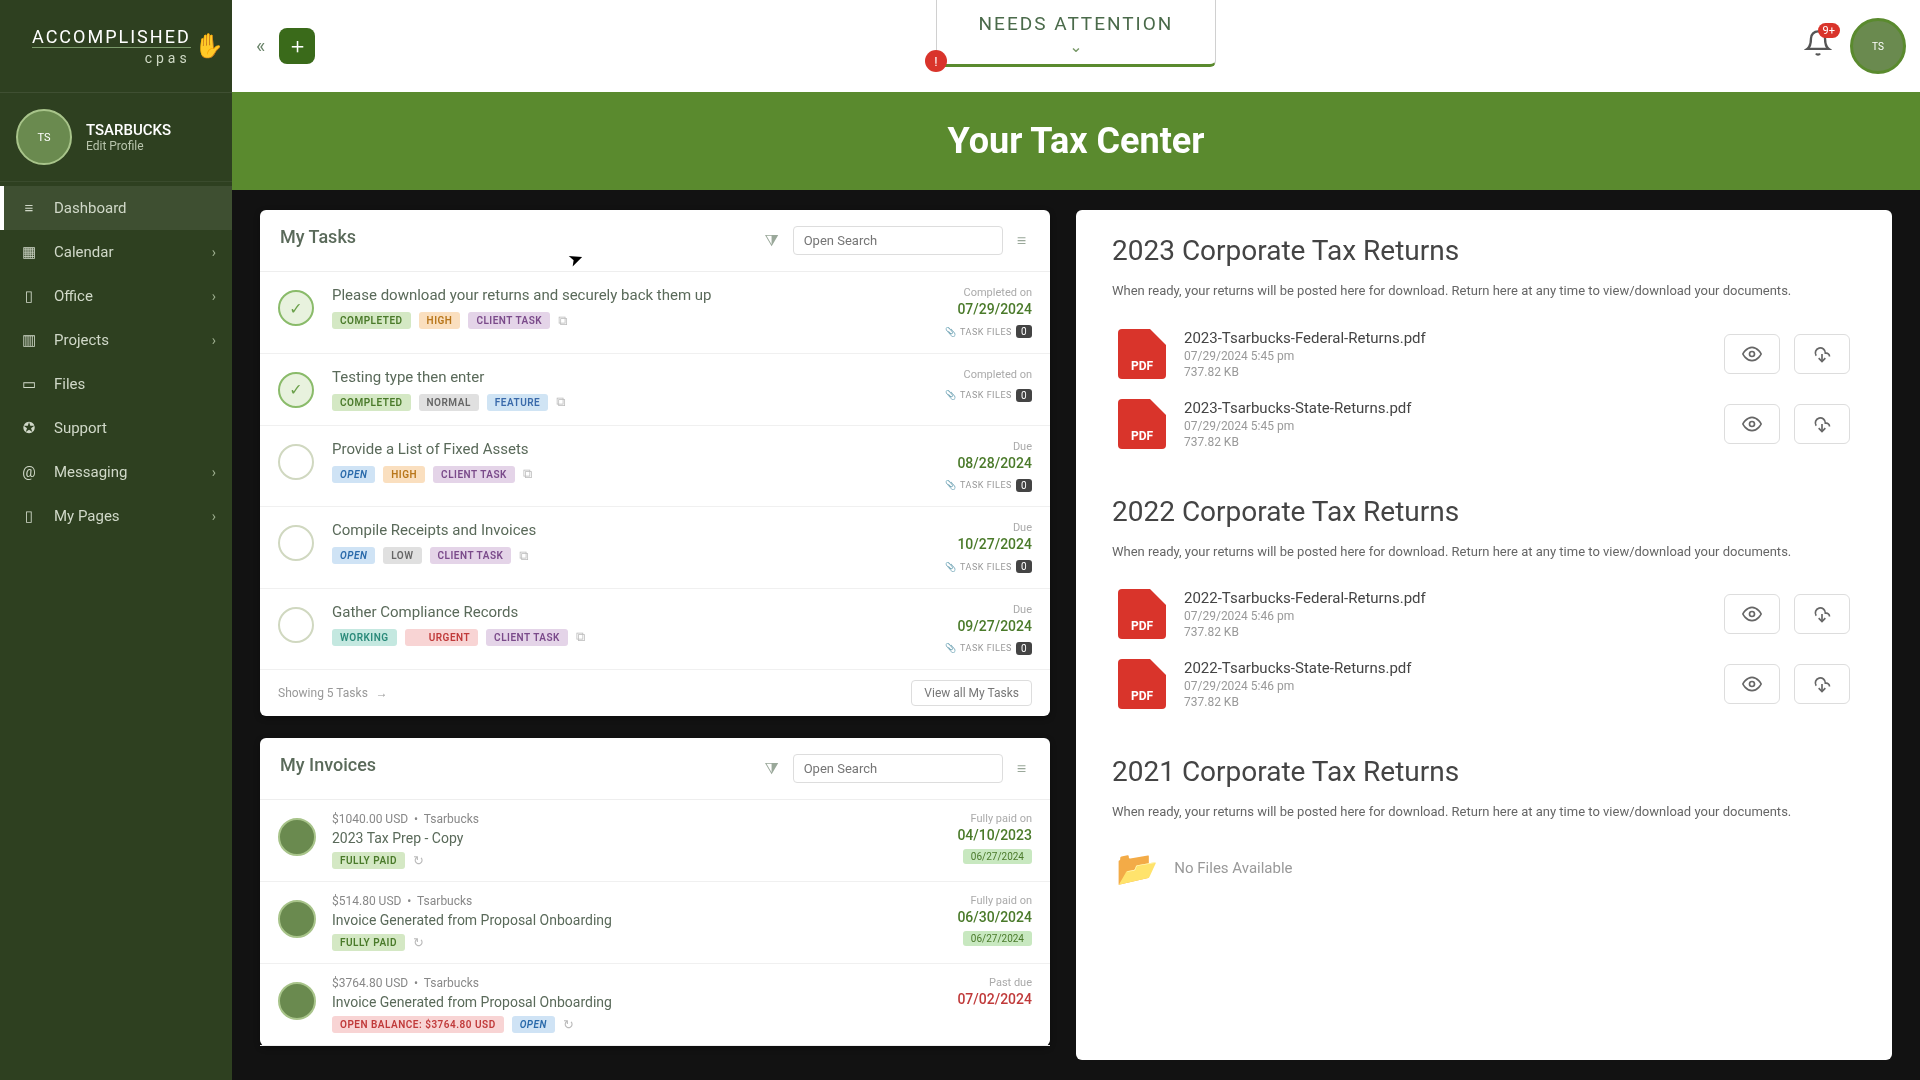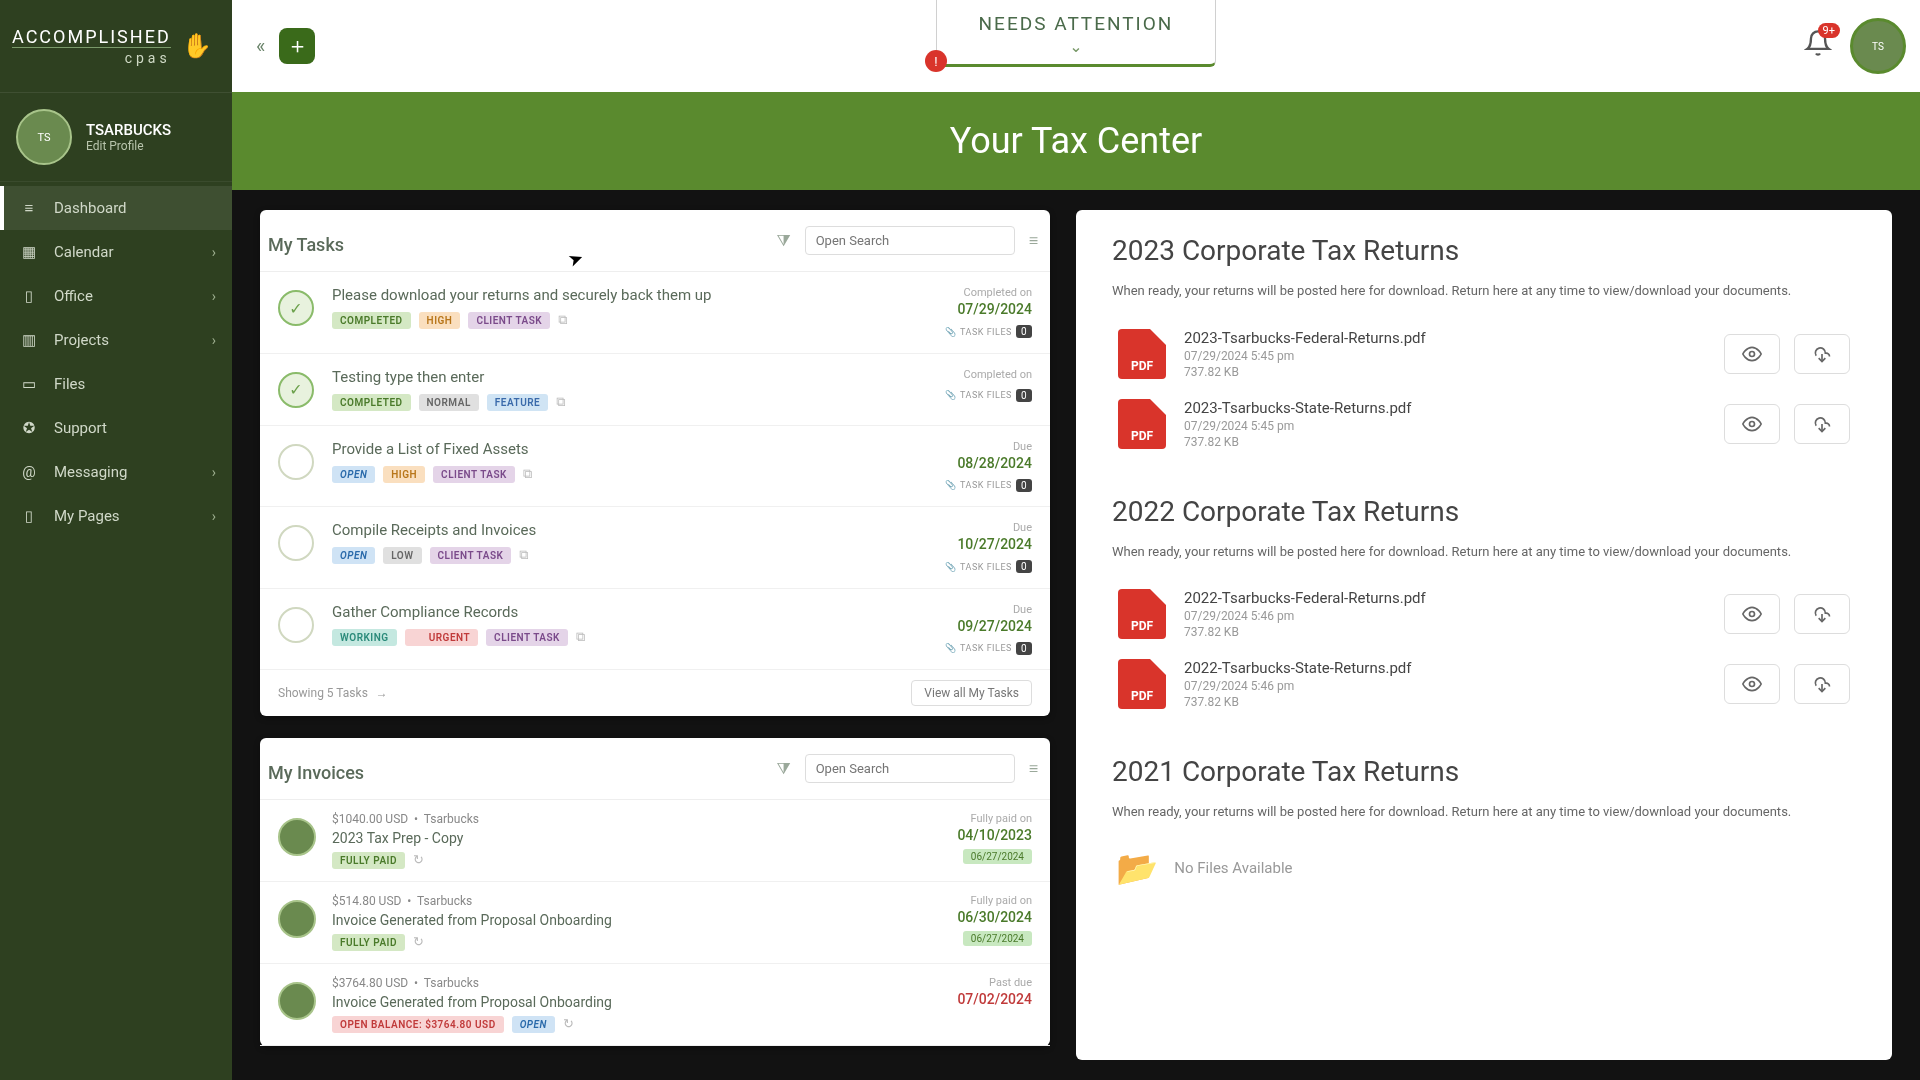--- a/index.html
+++ b/index.html
@@ -1,20 +1,20 @@
 <!DOCTYPE html>
 <html><head>
 <meta charset="utf-8">
 <style>
 * { margin: 0; padding: 0; box-sizing: border-box; font-family: -apple-system, BlinkMacSystemFont, "Segoe UI", Roboto, sans-serif; }
 body { width: 1920px; height: 1080px; background: #1a1a1a; overflow: hidden; position: relative; }
 
 
 .sidebar { position: absolute; left: 0; top: 0; width: 232px; height: 100%; background: #2e4020; color: #d0d8c8; }
-.logo { height: 92px; display: flex; align-items: center; padding: 0 12px; gap: 12px; }
+.logo { height: 92px; display: flex; align-items: center; padding: 0 32px; gap: 4px; }
 .logo-text { font-size: 18px; letter-spacing: 2px; font-weight: 400; color:#fff;}
 .logo-sub { font-size: 14px; letter-spacing: 4px; color:#cfd9c5;}
 .logo-icon { color:#7fa55e; font-size:24px;}
 .profile { display: flex; align-items: center; gap: 14px; padding: 16px; border-top: 1px solid rgba(255,255,255,.08); border-bottom: 1px solid rgba(255,255,255,.06);}
 .avatar-circle { width: 56px; height: 56px; border-radius: 50%; background: #6a8a4f; border:2px solid #a8c48a; display:flex; align-items:center; justify-content:center; font-size:11px; color:#fff;}
 .profile-name { font-size: 15px; color:#fff; font-weight:500;}
 .profile-edit { font-size: 12px; color: #b8c4ac; }
 .nav { padding: 4px 0; }
 .nav-item { display: flex; align-items: center; gap: 14px; padding: 13px 18px; font-size: 15px; cursor: pointer; position:relative;}
 .nav-item.active { background: rgba(255,255,255,.08); border-left: 4px solid #fff; padding-left:14px;}
@@ -29,41 +29,41 @@
 .attention-title { font-size:19px; letter-spacing:2px; color:#4a6a4a;}
 .attention-chev { color:#7a9a6a; font-size:16px; margin-top:2px;}
 .attention-alert { position:absolute; left:-12px; bottom:-8px; width:22px; height:22px; border-radius:50%; background:#d9342b; color:#fff; font-size:13px; display:flex; align-items:center; justify-content:center;}
 .topbar-right { margin-left:auto; display:flex; align-items:center; gap:18px;}
 .bell { position:relative; font-size:26px; color:#555; cursor:pointer;}
 .bell-badge { position:absolute; top:-6px; right:-8px; background:#d9342b; color:#fff; font-size:11px; border-radius:8px; padding:1px 5px;}
 .top-avatar { width:56px; height:56px; border-radius:50%; border:3px solid #5a8a2e; background:#6a8a4f; display:flex; align-items:center; justify-content:center; color:#fff; font-size:10px;}
 
 
 .page-header { position:absolute; left:232px; right:0; top:92px; height:98px; background:#5a8a2e; display:flex; align-items:center; justify-content:center;}
-.page-header h1 { color:#fff; font-size:36px; font-weight:400;}
+.page-header h1 { color:#fff; font-size:36px; font-weight:700;}
 
 
 .content { position:absolute; left:232px; right:0; top:190px; bottom:0; background:#121212; display:flex; gap:26px; padding:20px 28px;}
 .col-left { width:790px; display:flex; flex-direction:column; gap:22px;}
 .col-right { flex:1;}
 
 .card { background:#fff; border-radius:6px; box-shadow:0 2px 6px rgba(0,0,0,.3);}
-.card-head { display:flex; align-items:flex-end; padding:16px 8px; border-bottom:1px solid #eee;}
+.card-head { display:flex; align-items:flex-start; padding:16px 20px; border-bottom:1px solid #eee;}
 .card-title { font-size:18px; color:#5a6a5a; font-weight:500;}
 .card-tools { margin-left:auto; display:flex; align-items:center; gap:10px;}
 .tool-icon { color:#9aa89a; font-size:16px; cursor:pointer; padding:4px;}
 .search-box { border:1px solid #ddd; border-radius:4px; padding:6px 10px; font-size:13px; color:#888; width:210px; background:#fff;}
 
 
 .task { display:flex; padding:14px 18px; border-bottom:1px solid #f0f0f0; gap:18px;}
 .task-check { width:36px; height:36px; border-radius:50%; border:2px solid #d0d8c0; display:flex; align-items:center; justify-content:center; color:#6aa04a; flex-shrink:0; margin-top:4px;}
 .task-check.done { background:#e8f2de; border-color:#8abb6a;}
 .task-body { flex:1;}
 .task-title { font-size:15px; color:#5a6a5a; margin-bottom:8px;}
-.badges { display:flex; gap:8px; }
+.badges { display:flex; gap:8px; align-items:center;}
 .badge { font-size:10px; font-weight:600; letter-spacing:.5px; padding:3px 8px; border-radius:3px;}
 .b-completed { background:#d4e8c4; color:#4a7a2a;}
 .b-open { background:#cfe3f5; color:#2a6aaa;font-style:italic;}
 .b-working { background:#c4e8e0; color:#2a8a7a;}
 .b-high { background:#fadfbf; color:#b8761a;}
 .b-normal { background:#e0e0e0; color:#666;}
 .b-urgent { background:#f8d4d4; color:#c03a3a;padding-left:24px;}
 .b-low { background:#e0e0e0; color:#666;}
 .b-client { background:#e4d4e8; color:#7a4a8a;}
 .b-feature { background:#d0e4f4; color:#3a6aaa;}

